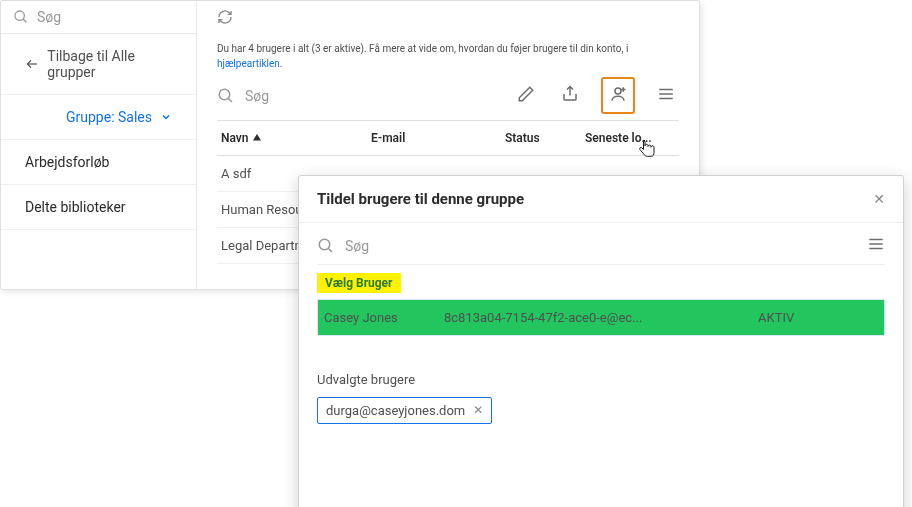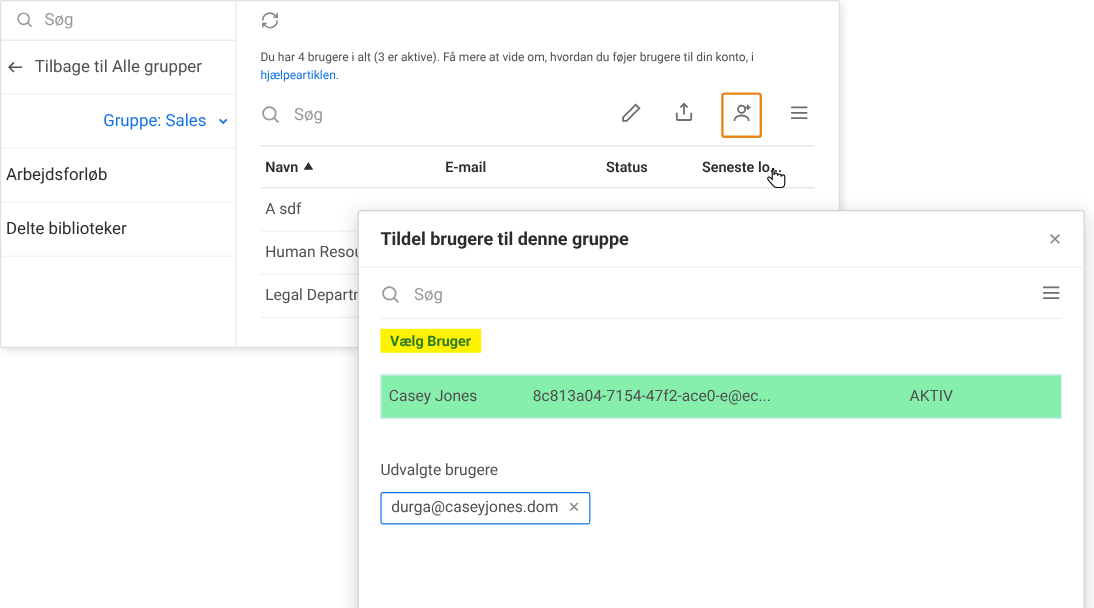--- a/index.html
+++ b/index.html
@@ -4,21 +4,21 @@
   <style>
     * { box-sizing: border-box; margin: 0; padding: 0; }
     body { font-family: -apple-system, BlinkMacSystemFont, "Segoe UI", Roboto, Arial, sans-serif; font-size: 14px; color: #2c2c2c; background: #fff; width: 912px; height: 507px; position: relative; overflow: hidden; }
     
     
     .main-panel { position: absolute; top: 0; left: 0; width: 700px; height: 290px; border: 1px solid #e0e0e0; border-radius: 2px; box-shadow: 2px 2px 6px rgba(0,0,0,0.1); background: #fff; display: flex; }
     
     .sidebar { width: 196px; border-right: 1px solid #e8e8e8; display: flex; flex-direction: column; }
     .sidebar-search { padding: 8px 12px; display: flex; align-items: center; gap: 8px; color: #999; border-bottom: 1px solid #e8e8e8; }
     .sidebar-search svg { width: 16px; height: 16px; }
-    .sidebar-item { padding: 14px 4px; border-bottom: 1px solid #f0f0f0; cursor: pointer; display: flex; align-items: center; gap: 8px; }
+    .sidebar-item { padding: 14px 24px; border-bottom: 1px solid #f0f0f0; cursor: pointer; display: flex; align-items: center; gap: 8px; }
     .sidebar-item.back { color: #505050; }
     .sidebar-item.active { color: #1473e6; display: flex; justify-content: flex-end; }
     
     .content { flex: 1; padding: 8px 20px 0 20px; }
     .page-title { font-size: 22px; font-weight: 400; color: #2c2c2c; display: flex; align-items: center; gap: 8px; margin-bottom: 16px; }
     .page-title svg { width: 16px; height: 16px; color: #888; }
     .desc { font-size: 10px; color: #505050; line-height: 1.5; margin-bottom: 0; }
     .desc a { color: #1473e6; text-decoration: none; }
     
     .toolbar { display: flex; align-items: center; border-bottom: 1px solid #e0e0e0; padding: 6px 0; }
@@ -47,21 +47,21 @@
     .modal-title { font-size: 15px; font-weight: 700; }
     .modal-close { cursor: pointer; color: #888; font-size: 14px; }
     
     .modal-body { flex: 1; padding: 12px 18px; }
     .modal-search-row { display: flex; align-items: center; gap: 10px; padding-bottom: 8px; border-bottom: 1px solid #eee; }
     .modal-search-row .ms-left { flex: 1; display: flex; align-items: center; gap: 10px; color: #999; }
     .modal-search-row svg { width: 18px; height: 18px; }
     
     .select-user-label { display: inline-block; background: #fff200; color: #2c7a2c; font-size: 12px; font-weight: 700; padding: 3px 8px; margin-top: 8px; }
     
-    .user-row { display: flex; padding: 10px 6px; background: #86efac; font-size: 13px; color: #505050; margin-top: 18px; border: 1px solid #d6e8f5; }
+    .user-row { display: flex; padding: 10px 6px; background: #22c55e; font-size: 13px; color: #505050; margin-top: 6px; border: 1px solid #d6e8f5; }
     .user-row .u-name { width: 120px; }
     .user-row .u-email { flex: 1; }
     .user-row .u-status { width: 120px; }
     
     .selected-label { font-size: 13px; color: #505050; margin-top: 36px; margin-bottom: 10px; }
     .chip { display: inline-flex; align-items: flex-start; gap: 8px; border: 1px solid #1473e6; border-radius: 2px; padding: 5px 8px; font-size: 13px; color: #505050; }
     .chip .chip-x { color: #888; cursor: pointer; font-size: 12px; }
     
     .modal-footer { padding: 12px 18px; display: flex; justify-content: flex-end; gap: 10px; border-top: 1px solid #eee; }
     .btn { border-radius: 16px; padding: 6px 18px; font-size: 14px; cursor: pointer; border: 1.5px solid transparent; font-weight: 600; }

